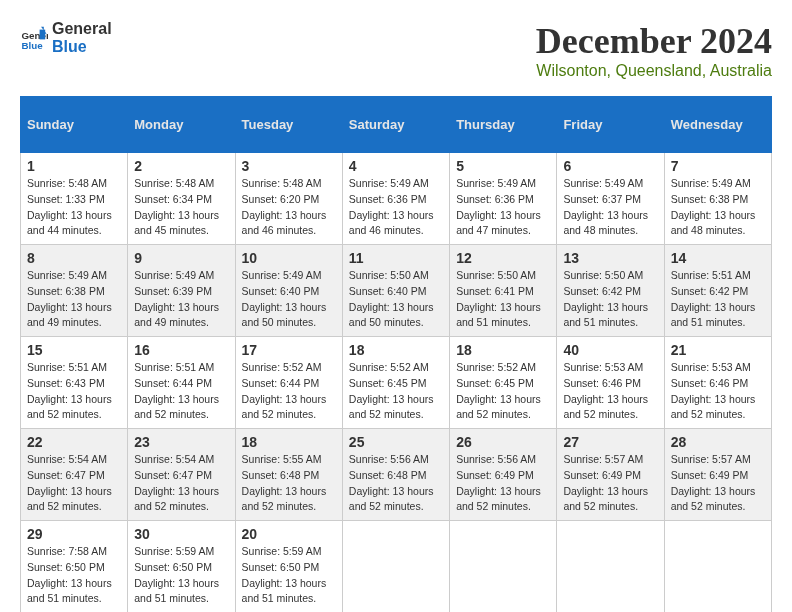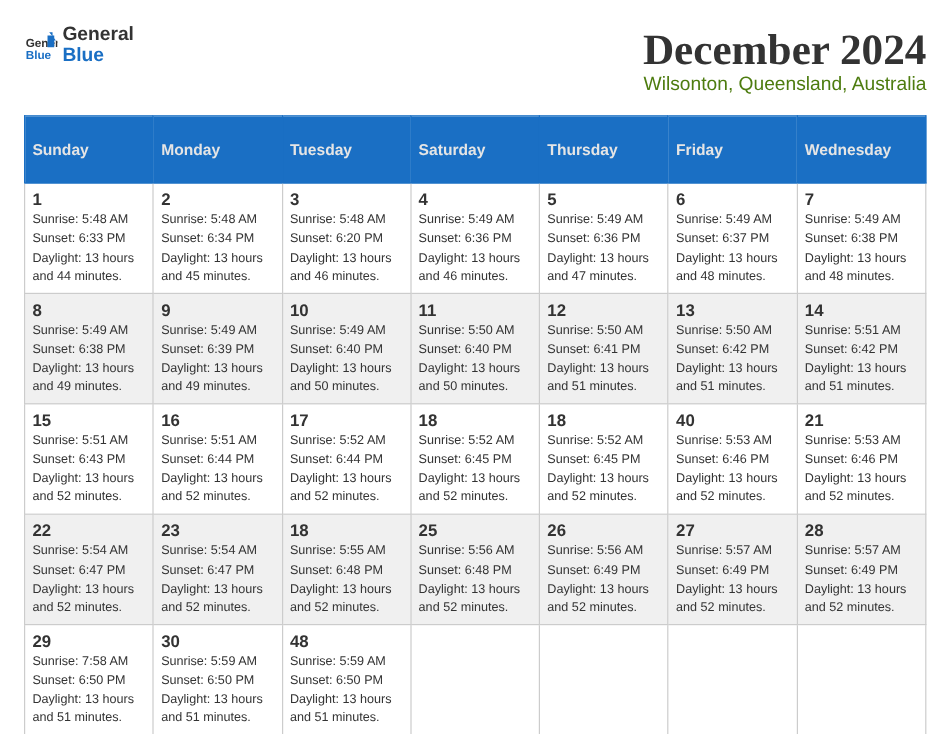--- a/index.html
+++ b/index.html
@@ -110,21 +110,21 @@
         <th>Friday</th>
         <th>Wednesday</th>
       </tr>
   </thead>
   <tbody id="calendar-body">
   <tr>
         <td>
           <span class="day-number">1</span>
           <div class="day-info">
             <span>Sunrise: 5:48 AM</span><br>
-            <span>Sunset: 6:33 PM</span><br>
+            <span>Sunset: 1:33 PM</span><br>
             <span>Daylight: 13 hours</span><br>
             <span>and 44 minutes.</span>
           </div>
         </td>
         <td>
           <span class="day-number">2</span>
           <div class="day-info">
             <span>Sunrise: 5:48 AM</span><br>
             <span>Sunset: 6:34 PM</span><br>
             <span>Daylight: 13 hours</span><br>
@@ -385,21 +385,21 @@
         <td>
           <span class="day-number">30</span>
           <div class="day-info">
             <span>Sunrise: 5:59 AM</span><br>
             <span>Sunset: 6:50 PM</span><br>
             <span>Daylight: 13 hours</span><br>
             <span>and 51 minutes.</span>
           </div>
         </td>
         <td>
-          <span class="day-number">48</span>
+          <span class="day-number">20</span>
           <div class="day-info">
             <span>Sunrise: 5:59 AM</span><br>
             <span>Sunset: 6:50 PM</span><br>
             <span>Daylight: 13 hours</span><br>
             <span>and 51 minutes.</span>
           </div>
         </td>
         <td class="empty-cell"></td>
         <td class="empty-cell"></td>
         <td class="empty-cell"></td>

